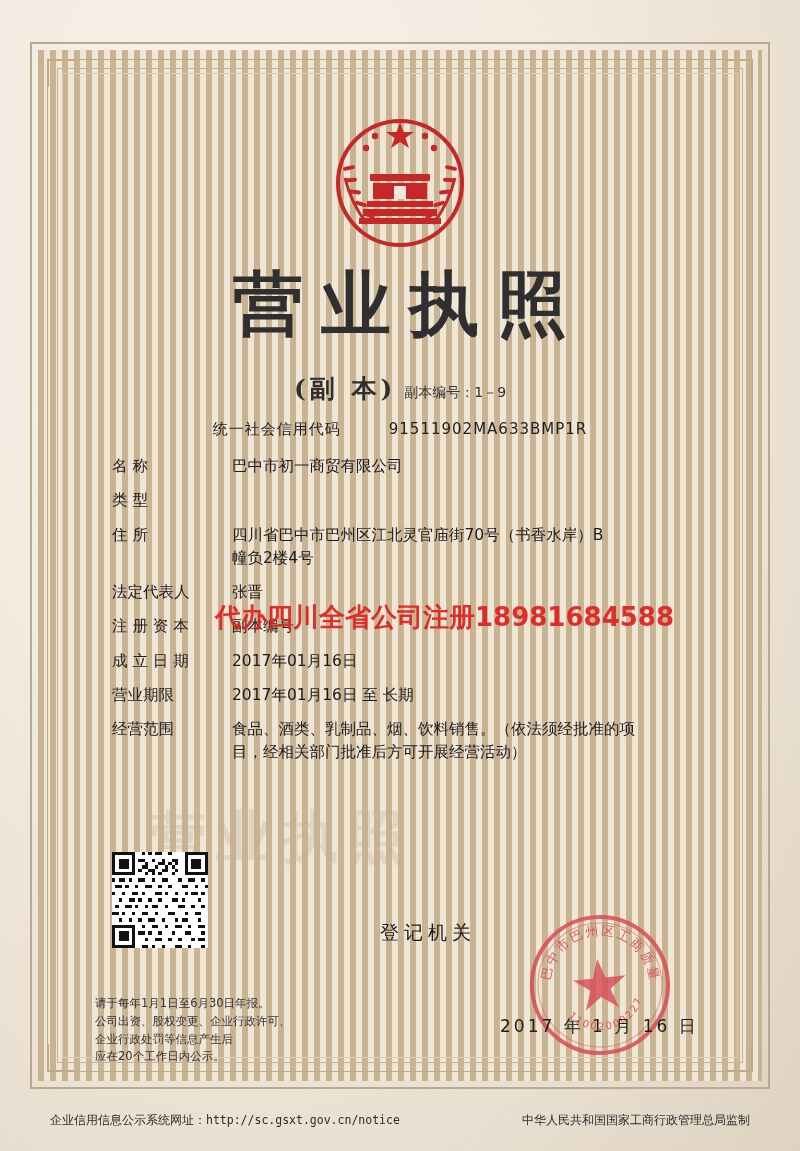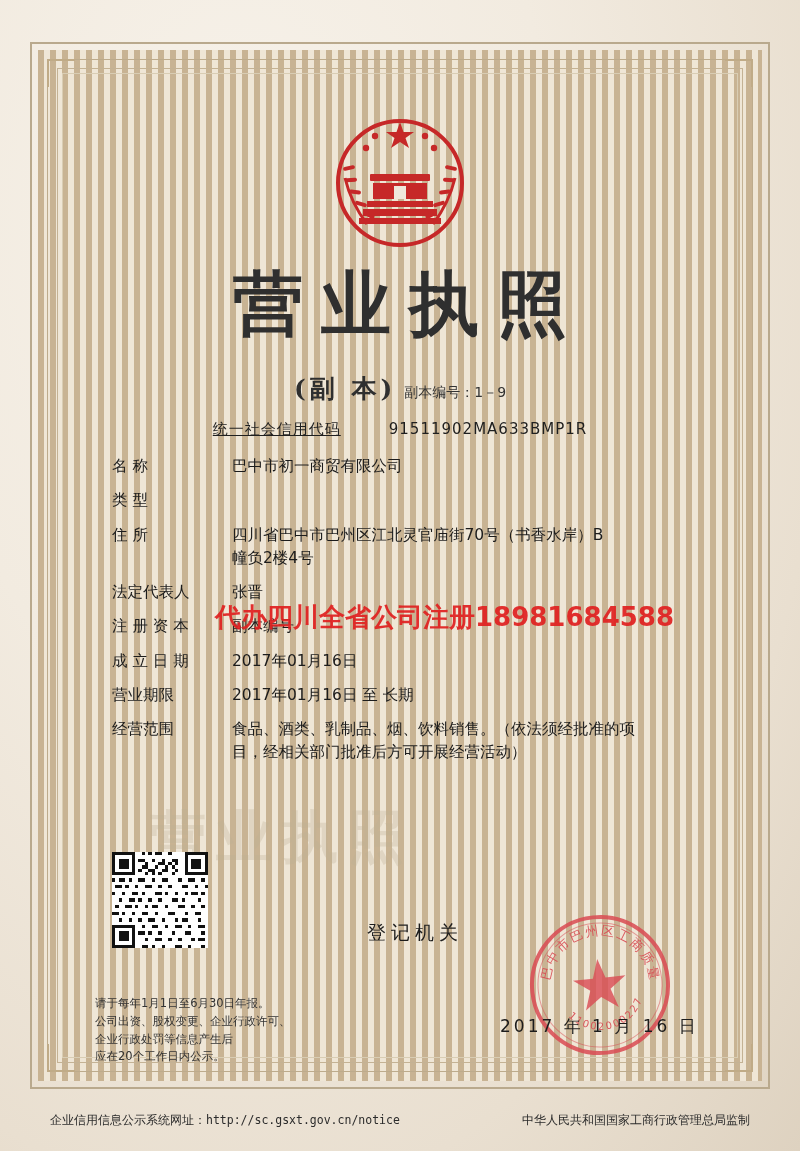--- a/index.html
+++ b/index.html
@@ -71,21 +71,21 @@
     font-size:25px;font-weight:bold;color:#2f2f2f;letter-spacing:4px;
   }
   .copy-no{
     font-family:"DejaVu Sans","Liberation Sans",sans-serif;
     font-size:14px;color:#333;margin-left:8px;
   }
   .credit-row{
     position:absolute;left:0;right:0;top:420px;text-align:center;
     font-size:15px;color:#1f1f1f;letter-spacing:1px;
   }
-  .credit-label{display:inline-block;text-decoration:underline;}
+  .credit-label{display:inline-block;}
   .credit-code{display:inline-block;margin-left:48px;font-family:"DejaVu Sans","Liberation Sans",sans-serif;letter-spacing:1px;}
 
   
   .fields{
     position:absolute;left:112px;top:455px;width:580px;
     font-size:15.5px;color:#1c1c1c;
   }
   .row{display:flex;margin-bottom:11px;line-height:1.5;}
   .lab{
     width:104px;flex:0 0 104px;
@@ -112,21 +112,21 @@
     white-space:nowrap;
     pointer-events:none;
   }
   
   .qr{
     position:absolute;left:112px;top:852px;width:96px;height:96px;
     background:#fff;
   }
   
   .registry{
-    position:absolute;left:367px;top:920px;
+    position:absolute;left:380px;top:920px;
     font-size:19px;letter-spacing:5px;color:#1c1c1c;font-weight:500;
   }
   .date-line{
     position:absolute;left:500px;top:1015px;
     font-size:17px;letter-spacing:3px;color:#1c1c1c;
   }
   
   .seal{
     position:absolute;left:520px;top:905px;width:160px;height:160px;
   }

